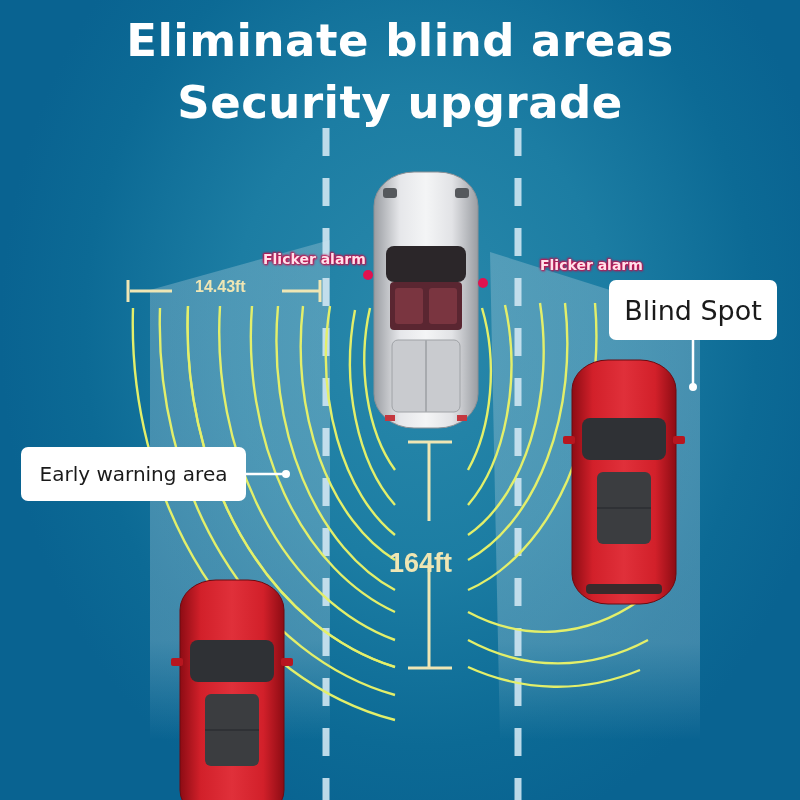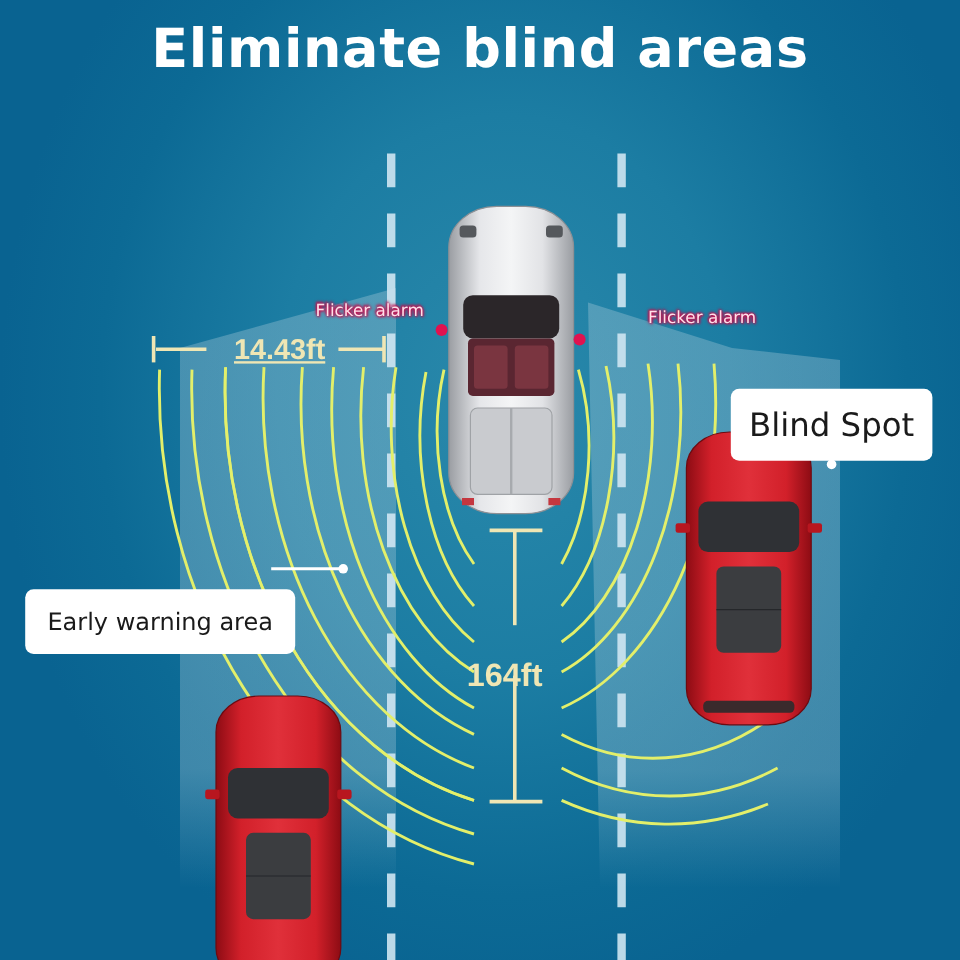--- a/index.html
+++ b/index.html
@@ -5,29 +5,29 @@
   html, body { margin: 0; padding: 0; }
   body { width: 800px; height: 800px; overflow: hidden; background: #0b6690; font-family: "DejaVu Sans", sans-serif; }
   .stage { position: relative; width: 800px; height: 800px; overflow: hidden;
     background: radial-gradient(ellipse 420px 520px at 420px 330px, #2a89ab 0%, #1c7da3 45%, #0c6a95 80%, #096391 100%); }
   .headline { position: absolute; left: 0; width: 800px; text-align: center; color: #ffffff;
     font-family: "DejaVu Sans", sans-serif; font-weight: bold; font-size: 45px; letter-spacing: 0.5px; line-height: 1; }
   .h1 { top: 18px; }
   .h2 { top: 80px; }
   svg.scene { position: absolute; left: 0; top: 0; }
   .callout { position: absolute; background: #ffffff; color: #1a1a1a; border-radius: 7px;
-    font-family: "DejaVu Sans", sans-serif; display: flex; align-items: center; justify-content: center; white-space: nowrap; margin-top: 44px; }
+    font-family: "DejaVu Sans", sans-serif; display: flex; align-items: center; justify-content: center; white-space: nowrap; }
   .callout-blind { left: 609px; top: 280px; width: 168px; height: 60px; font-size: 27px; }
   .callout-early { left: 21px; top: 447px; width: 225px; height: 54px; font-size: 20px; }
-  .flicker { position: absolute; color: #ffe0ea; font-weight: normal; font-size: 14px;
+  .flicker { position: absolute; color: #ffe0ea; font-weight: bold; font-size: 14px;
     font-family: "DejaVu Sans", sans-serif; text-shadow: 0 0 2px #c4124f, 0 0 3px #c4124f, 1px 1px 2px #c4124f, -1px -1px 2px #c4124f; padding-left: 32px; }
   .flicker-left { left: 231px; top: 251px; }
   .flicker-right { left: 508px; top: 257px; }
   .measure { position: absolute; color: #efe6b4; font-weight: bold; font-family: "Liberation Sans", sans-serif; }
-  .m-width { left: 195px; top: 278px; font-size: 24px; text-decoration: underline; }
+  .m-width { left: 195px; top: 278px; font-size: 16px; }
   .m-range { left: 389px; top: 528px; font-size: 27px; margin-top: 20px; }
 </style>
 </head>
 <body>
 
 <div class="stage">
 
   <svg class="scene" width="800" height="800" viewBox="0 0 800 800">
     <defs>
       <linearGradient id="zoneFadeL" x1="0" y1="0" x2="0" y2="1">
@@ -143,20 +143,21 @@
       <rect x="171" y="658" width="12" height="8" rx="2" fill="#b8161f"></rect>
       <rect x="281" y="658" width="12" height="8" rx="2" fill="#b8161f"></rect>
     </g>
 
     <g fill="none" stroke="#e3ef6a" stroke-width="2.2" opacity="0.9">
       <path d="M 188 306 A 270 350 0 0 0 395 667" stroke-dasharray="0"></path>
     </g>
   </svg>
 
   <div class="headline h1">Eliminate blind areas</div>
+  <div class="headline h2">Security upgrade</div>
 
   <div class="flicker flicker-left">Flicker alarm</div>
   <div class="flicker flicker-right">Flicker alarm</div>
 
   <div class="measure m-width">14.43ft</div>
   <div class="measure m-range">164ft</div>
 
   <div class="callout callout-blind">Blind Spot</div>
   <div class="callout callout-early">Early warning area</div>
 </div>

